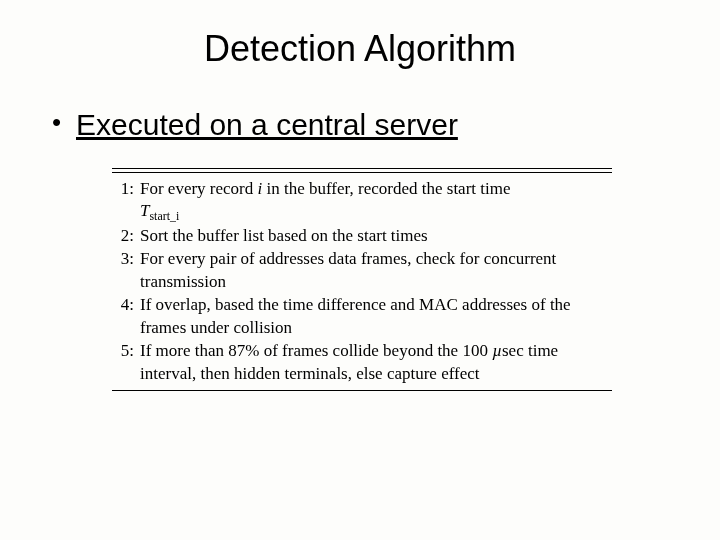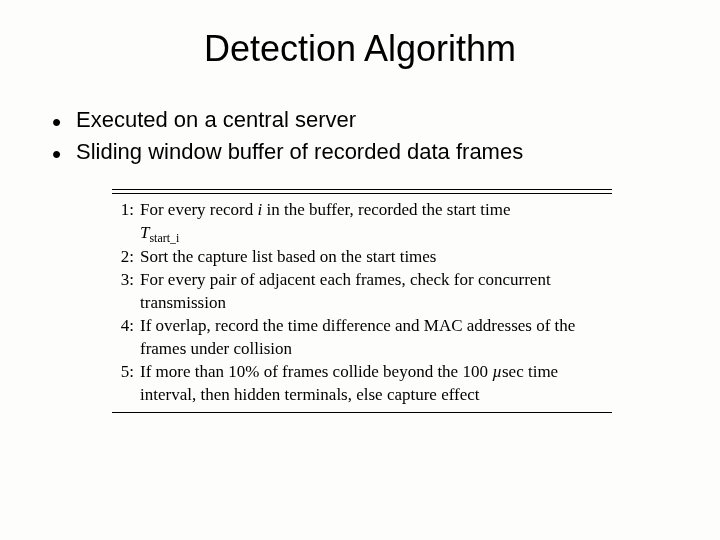--- a/index.html
+++ b/index.html
@@ -1,20 +1,20 @@
 <!DOCTYPE html>
 <html><head>
 <meta charset="utf-8">
 <style>
   * { margin: 0; padding: 0; box-sizing: border-box; }
   html, body { width: 720px; height: 540px; background: #fdfdfb; font-family: Arial, Helvetica, sans-serif; color: #000; }
   .slide { width: 720px; height: 540px; position: relative; padding: 28px 48px; }
   .title { font-size: 36px; text-align: center; margin-bottom: 36px; font-weight: 400; }
   .bullets { list-style: none; margin-bottom: 24px; }
-  .bullets li { font-size: 22px; line-height: 1.25; margin-bottom: 4px; position: relative; padding-left: 28px; }
+  .bullets li { font-size: 30px; line-height: 1.25; margin-bottom: 4px; position: relative; padding-left: 28px; text-decoration: underline; }
   .bullets li::before { content: "•"; position: absolute; left: 4px; top: 0; font-size: 26px; }
   .algo-box { margin: 0 60px 0 64px; }
   .algo-hr { border: 0; border-top: 1.5px solid #000; margin: 3px 0; }
   .algo-hr.thin { border-top: 1px solid #000; }
   .algo-caption { font-family: 'Times New Roman', Times, serif; font-size: 17px; line-height: 1.3; padding: 2px 0; }
   .algo-caption .bold { font-weight: 700; }
   .algo-steps { font-family: 'Times New Roman', Times, serif; font-size: 17px; line-height: 1.35; padding: 2px 0; }
   .algo-step { display: flex; }
   .algo-step .num { width: 22px; text-align: right; flex-shrink: 0; margin-right: 6px; }
   .algo-step .txt { flex: 1; }
@@ -23,54 +23,53 @@
   .mu { font-style: italic; }
 </style>
 </head>
 <body>
 
 <div class="slide">
   <h1 class="title">Detection Algorithm</h1>
 
   <ul class="bullets">
     <li>Executed on a central server</li>
-    <li>Sliding window buffer of recorded data frames</li>
   </ul>
 
   <div class="algo-box">
     <hr class="algo-hr">
     <hr class="algo-hr thin">
     <div class="algo-steps">
 
       <div class="algo-step">
         <div class="num">1:</div>
         <div class="txt">
           <span>For every record </span><span class="sub">i</span><span> in the buffer, recorded the start time </span><br>
           <span class="sub">T</span><span class="subscript">start_i</span>
         </div>
       </div>
 
       <div class="algo-step">
         <div class="num">2:</div>
-        <div class="txt">Sort the capture list based on the start times</div>
+        <div class="txt">Sort the buffer list based on the start times</div>
       </div>
 
       <div class="algo-step">
         <div class="num">3:</div>
-        <div class="txt">For every pair of adjacent each frames, check for concurrent transmission</div>
+        <div class="txt">For every pair of addresses data frames, check for concurrent transmission</div>
       </div>
 
       <div class="algo-step">
         <div class="num">4:</div>
-        <div class="txt">If overlap, record the time difference and MAC addresses of the frames under collision</div>
+        <div class="txt">If overlap, based the time difference and MAC addresses of the frames under collision</div>
       </div>
 
       <div class="algo-step">
         <div class="num">5:</div>
         <div class="txt">
-          <span>If more than 10% of frames collide beyond the 100 </span><span class="mu">µ</span><span>sec</span><span> time interval, then hidden terminals, else capture effect</span>
+          <span>If more than 87% of frames collide beyond the 100 </span><span class="mu">µ</span><span>sec</span><span> time interval, then hidden terminals, else capture effect</span>
         </div>
       </div>
 
     </div>
     <hr class="algo-hr thin">
   </div>
 </div>
 
 </body></html>

